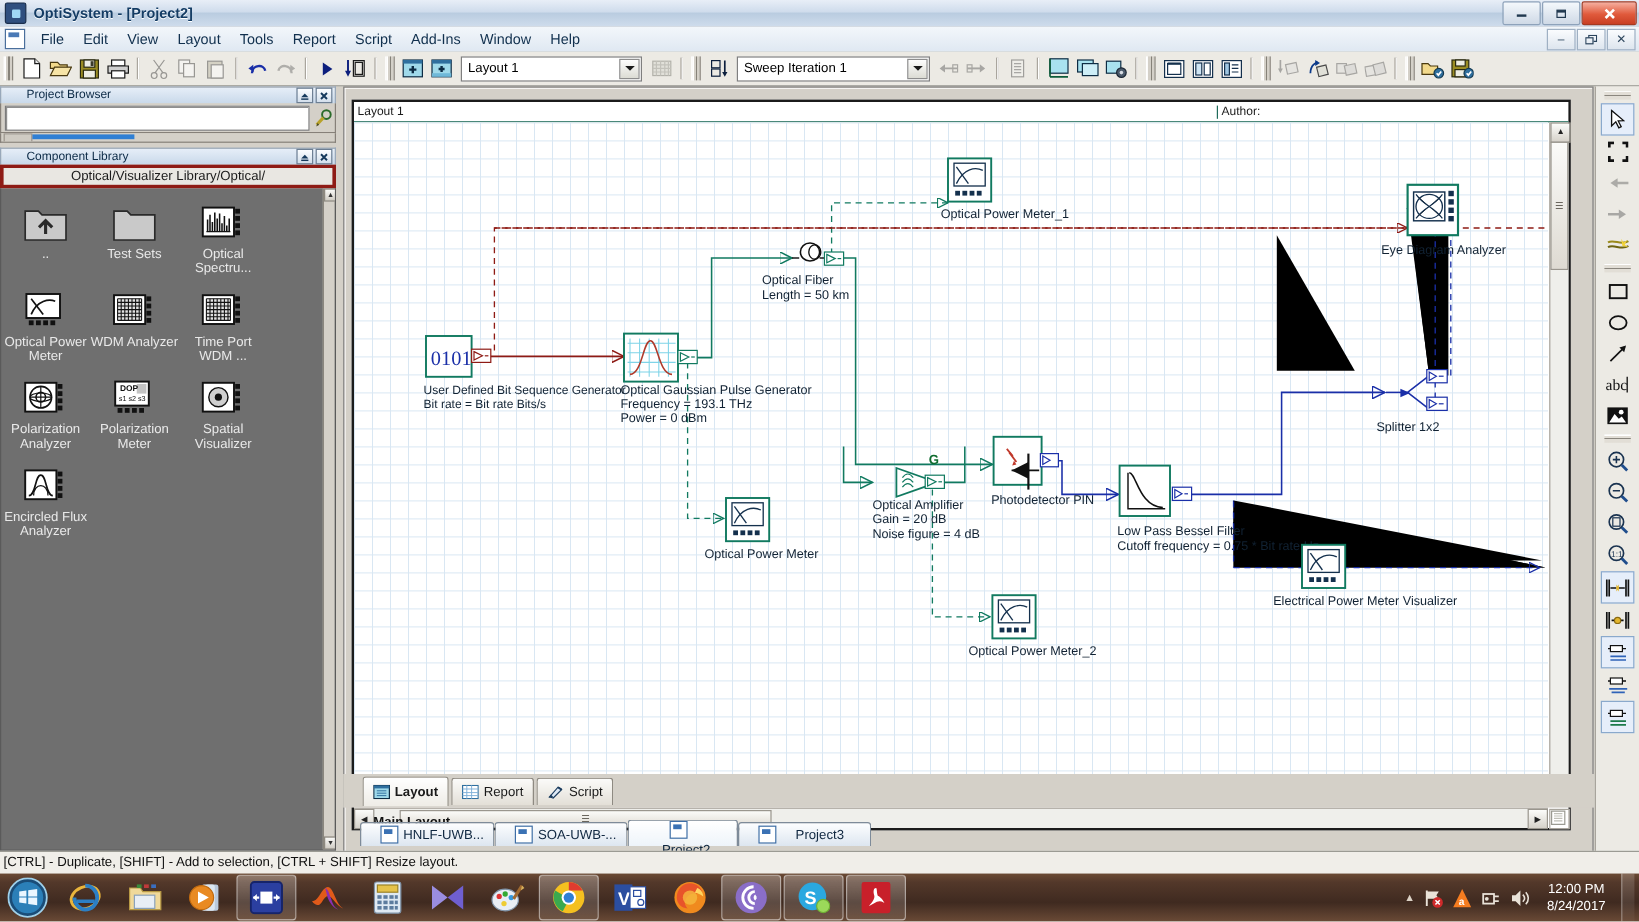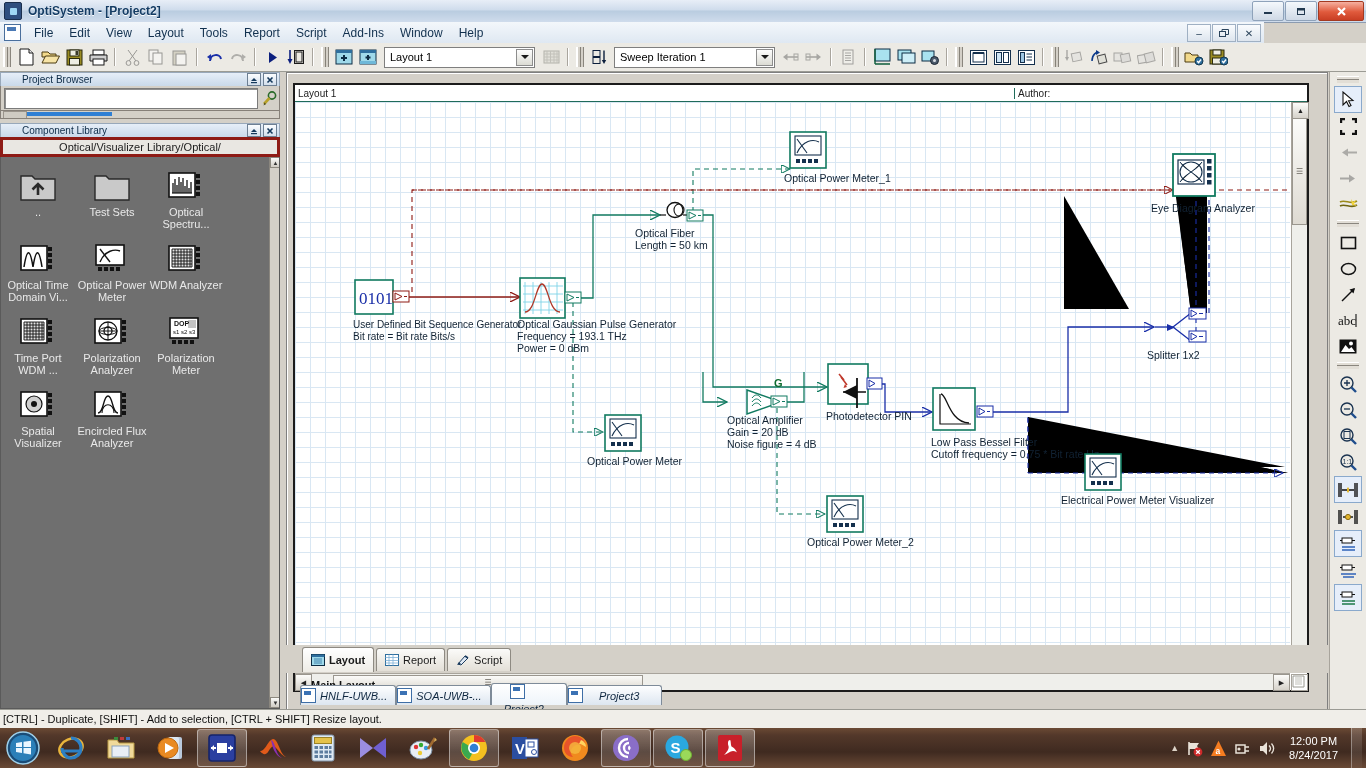--- a/index.html
+++ b/index.html
@@ -32,21 +32,21 @@
     background:linear-gradient(to bottom,#f4f8fc,#cfd9e6);
     display:flex;align-items:center;justify-content:center;color:#21384f;font-size:11px;
   }
   .win-btn.close{
     width:44px;background:linear-gradient(to bottom,#f6b0a0,#e05a3c 55%,#c93f24);
     border-color:#a33a22;color:#fff;font-weight:bold;
   }
 
   
   .menubar{
-    position:absolute;left:0;top:22px;width:1264px;height:21px;
+    position:absolute;left:0;top:22px;width:1366px;height:21px;
     background:linear-gradient(to bottom,#f3f7fb,#dfe8f2);
     border-bottom:1px solid #b6c3d2;display:flex;align-items:center;
   }
   .doc-icon{width:15px;height:15px;margin:0 5px 0 4px;background:#fff;border:1px solid #4a6f9c;position:relative;}
   .doc-icon:after{content:"";position:absolute;left:2px;top:2px;width:9px;height:4px;background:#4a79b5;}
   .menubar .m{padding:3px 8px;color:#11304e;font-size:12px;cursor:default;}
   .mdi-btns{position:absolute;right:3px;top:2px;display:flex;gap:1px;}
   .mdi-btn{width:22px;height:16px;border:1px solid #9fb0c3;background:linear-gradient(to bottom,#fafcfe,#dde5ee);
     display:flex;align-items:center;justify-content:center;font-size:10px;color:#2b445c;}
 
@@ -137,22 +137,22 @@
   .tabrow{position:absolute;left:6px;bottom:-2px;height:18px;display:flex;align-items:flex-end;}
   .mainlayout-tab{font-size:11px;font-weight:bold;color:#111;padding:1px 8px 1px 10px;position:relative;}
 
   .viewbar{position:absolute;left:286px;top:645px;width:1040px;height:28px;background:#d4d0c8;display:flex;align-items:center;padding-left:16px;gap:2px;}
   .vtab{height:22px;border:1px solid #8e8a82;border-bottom:none;border-radius:3px 3px 0 0;
     background:linear-gradient(to bottom,#fbfbf9,#e3dfd7);display:flex;align-items:center;gap:4px;padding:0 8px;font-size:11px;color:#1a1a1a;}
   .vtab.active{font-weight:bold;background:linear-gradient(to bottom,#ffffff,#eeece6);height:24px;}
 
   .projrow{position:absolute;left:300px;top:681px;width:1060px;height:24px;display:flex;align-items:flex-end;gap:0px;}
   .ptab{height:19px;border:1px solid #7e8b99;border-bottom:none;border-radius:3px 3px 0 0;
-    background:linear-gradient(to bottom,#fdfeff,#dde6f0);display:flex;align-items:center;gap:4px;padding:0 8px 0 0;
-    font-size:11px;color:#0f2740;position:relative;font-style:italic;}
+    background:linear-gradient(to bottom,#fdfeff,#dde6f0);display:flex;align-items:center;gap:4px;padding:0 8px 0 16px;
+    font-size:11px;color:#0f2740;position:relative;}
   .ptab.active{background:linear-gradient(to bottom,#ffffff,#eef4fa);height:21px;flex-direction:column;}
   .ptab .pico{width:13px;height:13px;background:#fff;border:1px solid #3e6ea6;position:relative;flex:none;}
   .ptab .pico:after{content:"";position:absolute;left:2px;top:2px;width:7px;height:4px;background:#3b72b4;}
 
   
   .rdock{position:absolute;right:0;top:72px;width:36px;height:637px;background:#eceae4;border-left:1px solid #a8a49c;
     display:flex;flex-direction:column;align-items:center;padding-top:2px;}
   .rgrip{width:22px;height:7px;margin:2px 0 3px 0;
     background:linear-gradient(to bottom,#fff 0 1px,#e2ded6 1px 3px,#8a867e 3px 4px,#e2ded6 4px 6px);}
   .rbtn{width:26px;height:25px;display:flex;align-items:center;justify-content:center;margin-bottom:1px;}
@@ -565,33 +565,20 @@
             <path d="M5 24 H25" stroke="#111" stroke-width="1.2"></path>
             <rect x="29" y="5" width="4" height="4" fill="#111"></rect>
               <rect x="29" y="11" width="4" height="4" fill="#111"></rect>
             <rect x="29" y="17" width="4" height="4" fill="#111"></rect>
               <rect x="29" y="23" width="4" height="4" fill="#111"></rect>
           </svg>
         </div>
         <div class="cl-lbl">Optical Spectru...</div>
       </div>
 
-      <div class="cl-item">
-        <div class="cl-ico">
-          <svg width="38" height="33" viewBox="0 0 38 33">
-            <rect x="2" y="4" width="26" height="24" fill="#fff" stroke="#111" stroke-width="1.6"></rect>
-            <path d="M5 25 C8 6, 11 6, 14 25 C17 6, 20 6, 23 25" stroke="#111" stroke-width="1.5" fill="none"></path>
-            <rect x="29" y="5" width="4" height="4" fill="#111"></rect>
-              <rect x="29" y="11" width="4" height="4" fill="#111"></rect>
-            <rect x="29" y="17" width="4" height="4" fill="#111"></rect>
-              <rect x="29" y="23" width="4" height="4" fill="#111"></rect>
-          </svg>
-        </div>
-        <div class="cl-lbl">Optical Time Domain Vi...</div>
-      </div>
 
       <div class="cl-item">
         <div class="cl-ico">
           <svg width="38" height="33" viewBox="0 0 38 33">
             <rect x="3" y="3" width="28" height="20" fill="#fff" stroke="#111" stroke-width="1.6"></rect>
             <path d="M7 20 C12 8, 22 7, 27 9" stroke="#111" stroke-width="1.4" fill="none"></path>
             <path d="M7 7 L17 20" stroke="#111" stroke-width="1.4"></path>
             <rect x="5" y="25" width="4" height="4" fill="#111"></rect>
               <rect x="11" y="25" width="4" height="4" fill="#111"></rect>
             <rect x="17" y="25" width="4" height="4" fill="#111"></rect>

